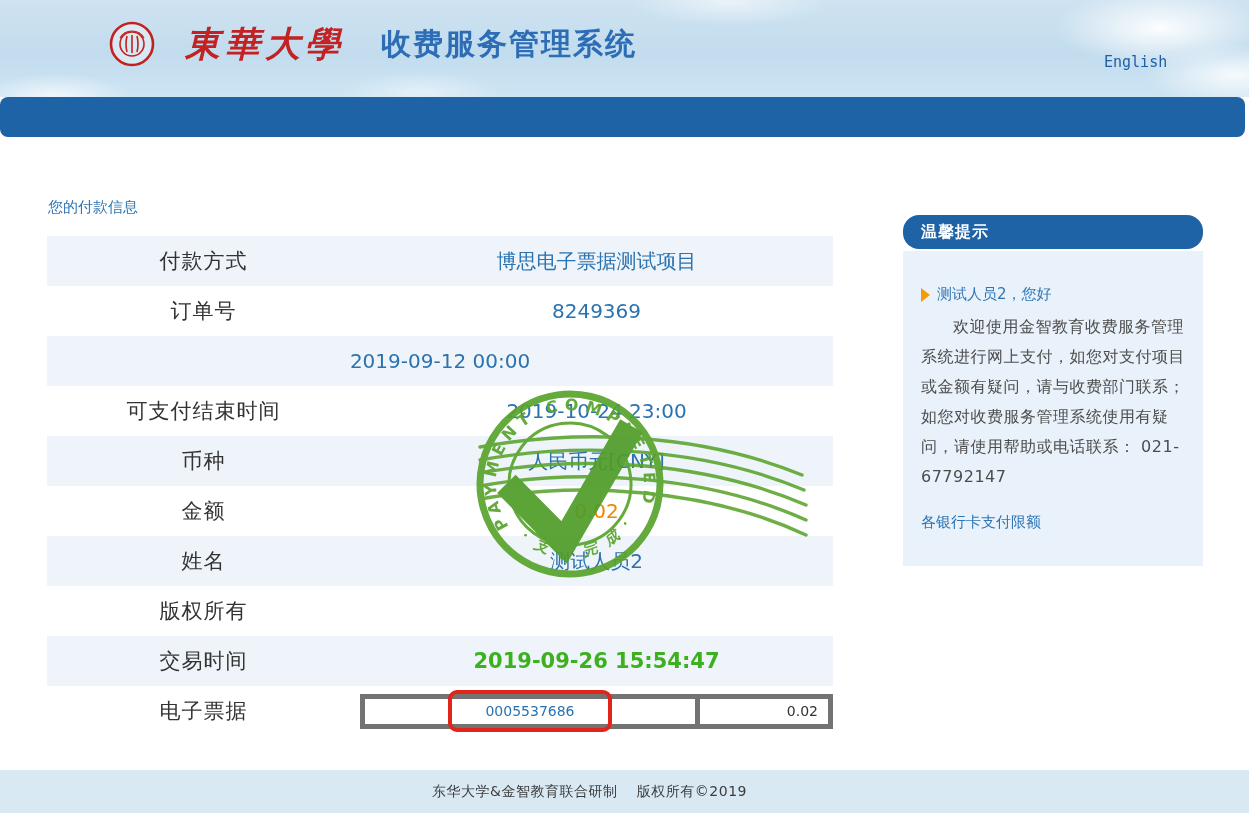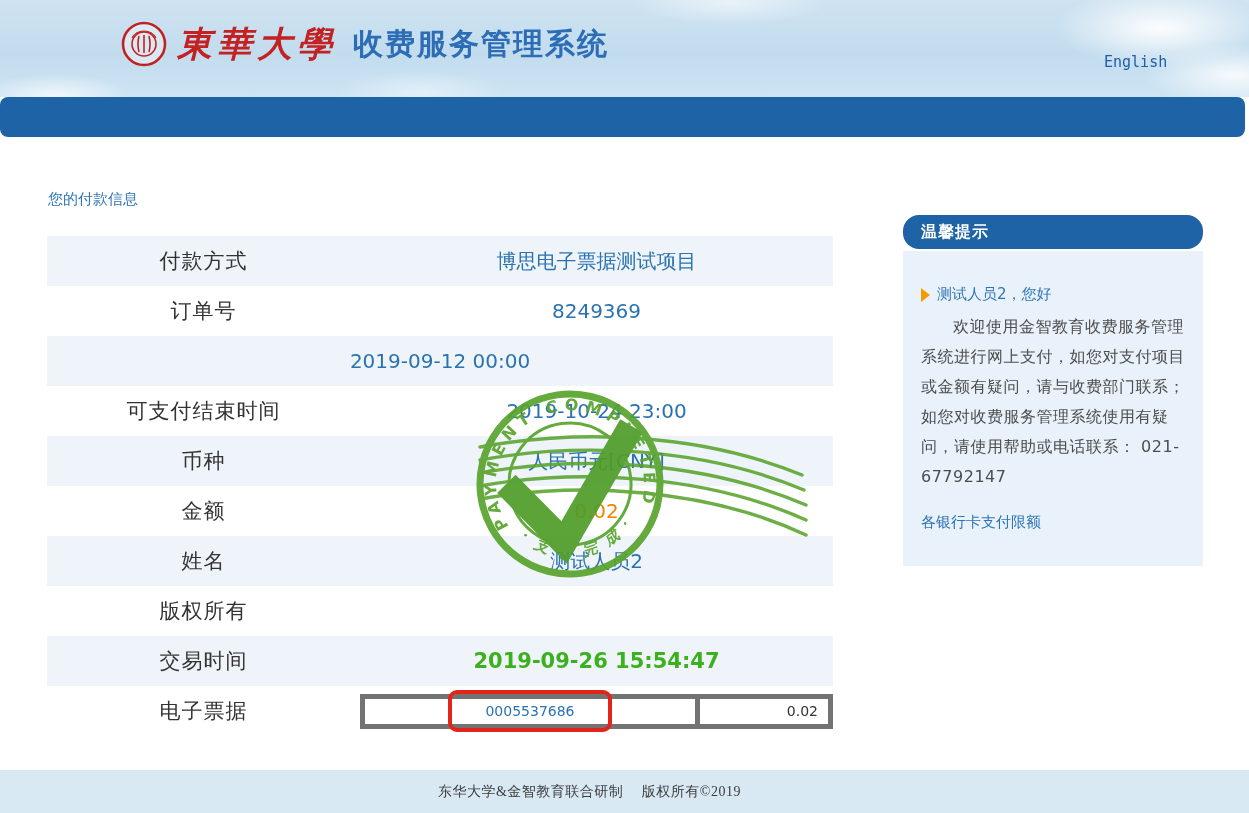--- a/index.html
+++ b/index.html
@@ -10,32 +10,32 @@
   
   .header { position:absolute; top:0; left:0; width:1249px; height:97px;
     background:
       radial-gradient(ellipse 150px 55px at 1160px 28px, rgba(255,255,255,.95), rgba(255,255,255,0) 70%),
       radial-gradient(ellipse 130px 45px at 1235px 75px, rgba(255,255,255,.85), rgba(255,255,255,0) 70%),
       radial-gradient(ellipse 110px 32px at 55px 96px,  rgba(255,255,255,.70), rgba(255,255,255,0) 70%),
       radial-gradient(ellipse 140px 34px at 730px 2px,  rgba(255,255,255,.55), rgba(255,255,255,0) 70%),
       radial-gradient(ellipse 120px 30px at 420px 92px, rgba(255,255,255,.45), rgba(255,255,255,0) 70%),
       linear-gradient(180deg,#cfe3f1 0%,#c2dcee 55%,#cde4f3 100%);
   }
-  .logo-row { position:absolute; left:120px; top:20px; display:flex; align-items:center; }
+  .logo-row { position:absolute; left:108px; top:20px; display:flex; align-items:center;gap:20px; }
   .univ-name { font-family:"DejaVu Serif","Liberation Serif",serif; font-style:italic; font-weight:bold;
                font-size:35px; color:#c32122; margin-left:9px; letter-spacing:5px; white-space:nowrap; }
   .sys-title { font-size:30px; font-weight:bold; color:#2d6db6; margin-left:16px; letter-spacing:2px; white-space:nowrap; }
   .english { position:absolute; left:1104px; top:53px; font-family:"DejaVu Sans Mono","Liberation Mono",monospace;
              font-size:15px; color:#1f5fa9; cursor:pointer; text-decoration:none; }
 
   
   .navbar { position:absolute; top:97px; left:0; width:1245px; height:40px; background:#1e63a5; border-radius:8px; }
 
   
-  .section-title { position:absolute; left:48px; top:190px; font-size:15px; color:#2e75b5; }
+  .section-title { position:absolute; left:48px; top:198px; font-size:15px; color:#2e75b5; }
   .ptable { position:absolute; left:47px; top:236px; width:786px; }
   .prow { display:flex; height:50px; position:relative; }
   .prow.alt { background:#eef4f9; }
   .plabel { width:313px; display:flex; align-items:center; justify-content:center;
             font-size:21px; color:#333; letter-spacing:1px; }
   .pvalue { flex:1; display:flex; align-items:center; justify-content:center;
             font-size:20px; color:#2a72b0; }
   .pvalue.orange { color:#f08500; }
   .pvalue.green-bold { color:#3cb01e; font-weight:bold; font-size:21px; }
   .pvalue.invoice { padding:0 0; }
@@ -61,21 +61,21 @@
   .sb-greet { display:flex; align-items:center; color:#2e75b5; font-size:15px; margin:16px 0 8px; cursor:pointer; }
   .tri { width:0; height:0; border-left:9px solid #f59a00; border-top:7px solid transparent;
          border-bottom:7px solid transparent; margin-right:7px; }
   .sb-text { font-size:16px; color:#4d4d4d; line-height:30px; text-indent:2em; letter-spacing:.5px; }
   .sb-link { display:block; font-size:15px; color:#2e75b5; margin-top:16px; line-height:28px;
              text-decoration:none; cursor:pointer; }
 
   
   .footer { position:absolute; left:0; top:770px; width:1249px; height:43px; background:#d9e9f4;
             display:flex; align-items:center; justify-content:center; padding-right:70px;
-            font-size:14px; color:#3c3c3c; letter-spacing:.5px;font-family:Liberation Serif, serif; }
+            font-size:14px; color:#3c3c3c; letter-spacing:.5px; }
 </style>
 </head>
 <body>
 
 <div class="page">
 
   <div class="header">
     <div class="logo-row">
       <svg width="48" height="48" viewBox="0 0 48 48">
         <circle cx="24" cy="24" r="21" fill="rgba(255,255,255,.35)" stroke="#c3211f" stroke-width="2.6"></circle>

